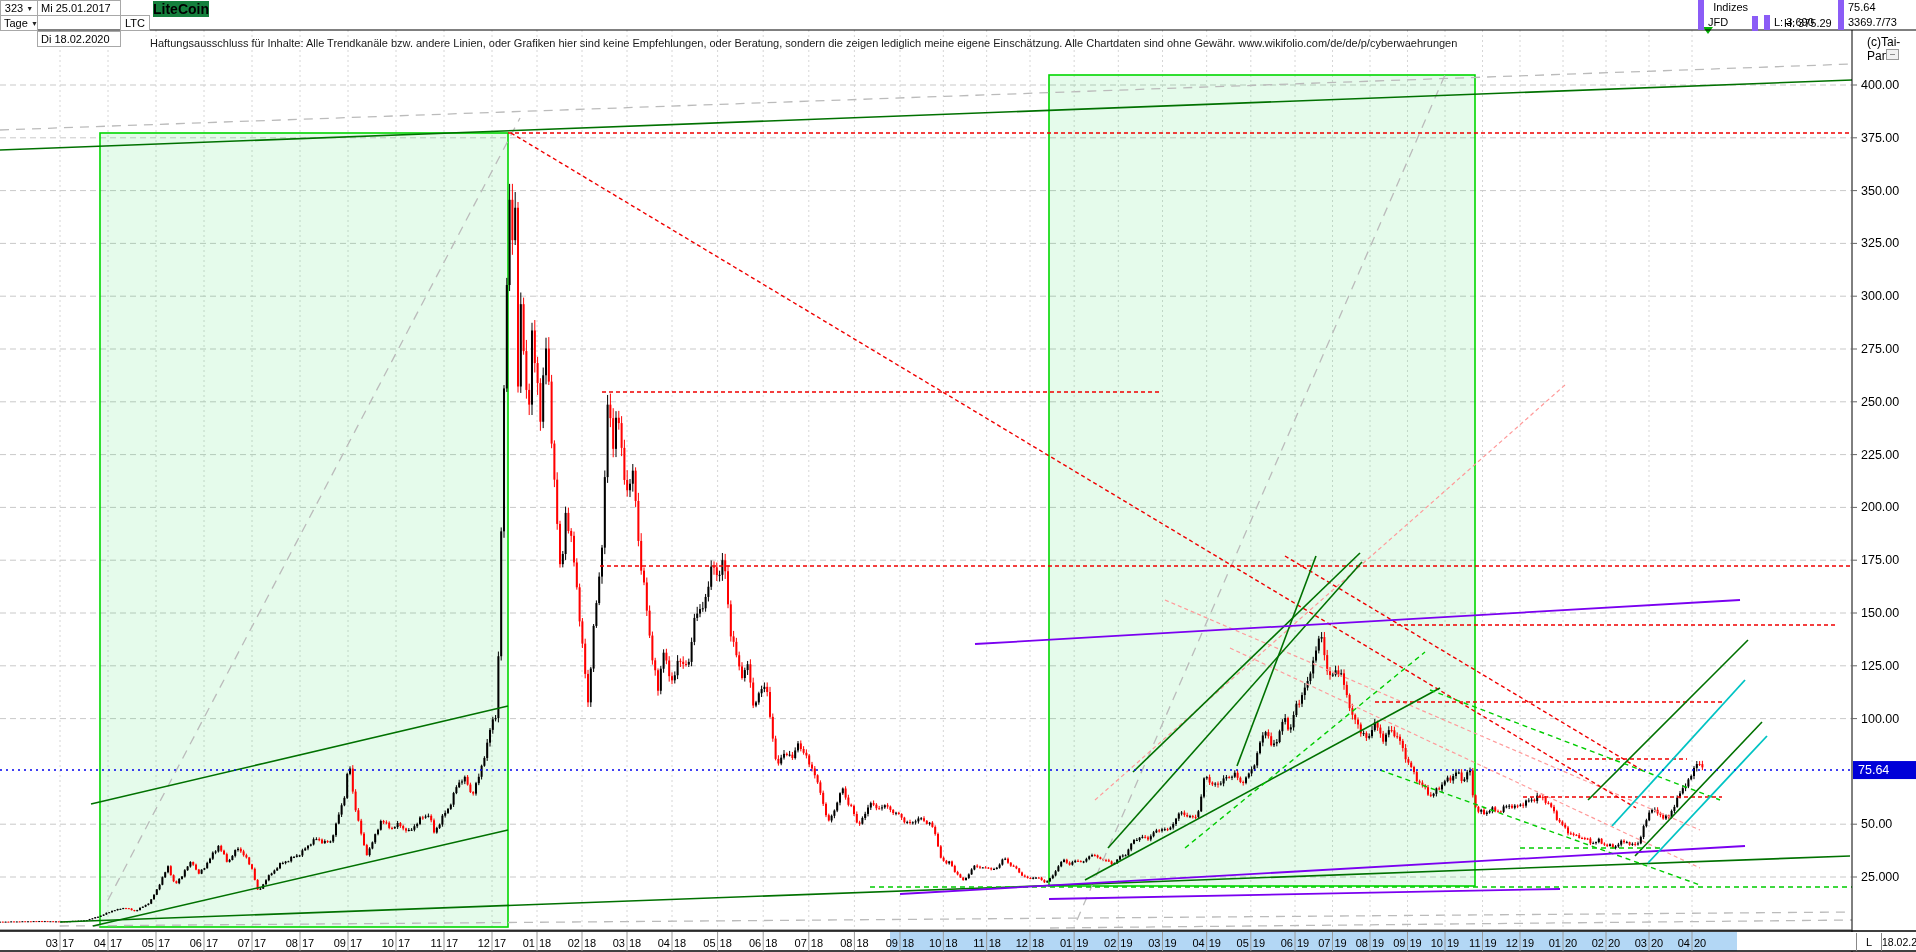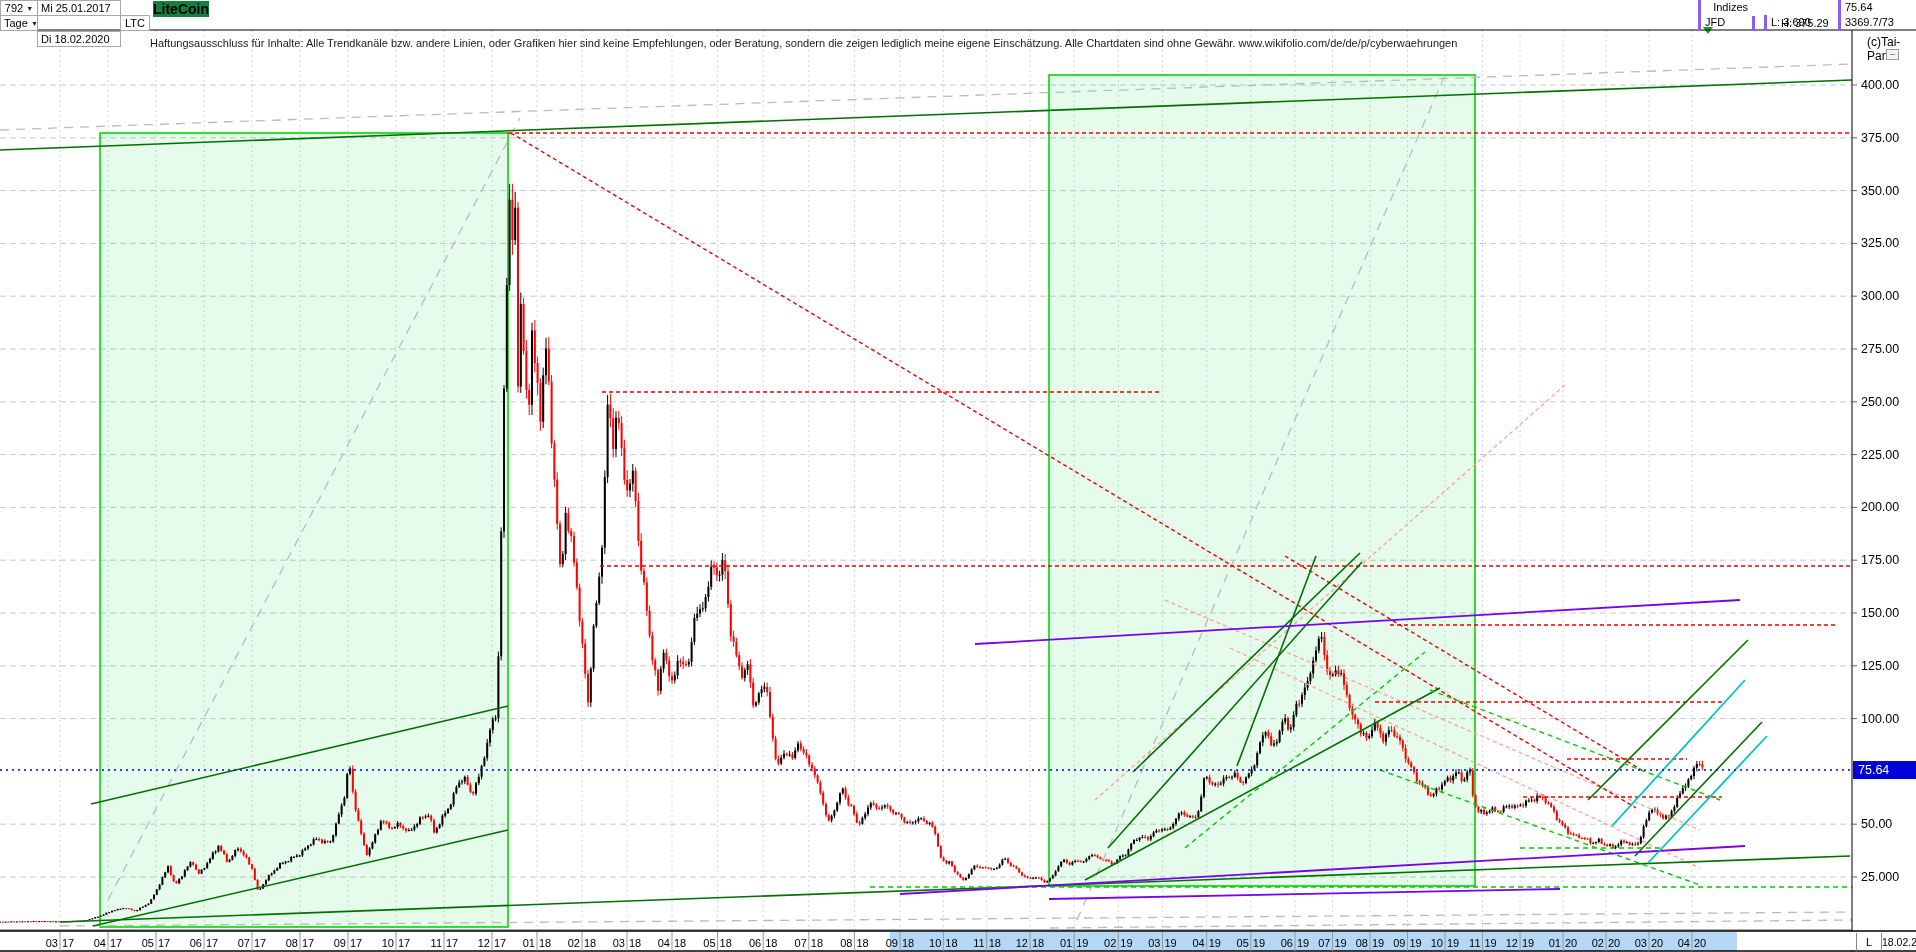--- a/index.html
+++ b/index.html
@@ -4,21 +4,21 @@
 <style>
   html,body{margin:0;padding:0;background:#fff;width:1916px;height:952px;overflow:hidden;
     font-family:"Liberation Sans", sans-serif;-webkit-font-smoothing:none;}
   #stage{position:relative;width:1916px;height:952px;background:#fff;}
   svg{position:absolute;left:0;top:0;}
   .hdrcell{position:absolute;font-size:11px;color:#000;line-height:14px;white-space:nowrap;
     border:1px solid #a8a8a8;background:#fff;box-sizing:border-box;padding:0 3px;}
   .noborder{border:none;}
   .title{position:absolute;left:153px;top:1px;font-size:14px;font-weight:bold;color:#000;background:#15803d;}
   .rightcell{position:absolute;font-size:11px;color:#000;line-height:14px;white-space:nowrap;
-    box-sizing:border-box;padding:0 4px;border-left:3px solid #8b5cf6;}
+    box-sizing:border-box;padding:0 4px;border-left:6px solid #8b5cf6;}
   #disclaimer{position:absolute;left:150px;top:37px;font-size:11px;color:#1a1a1a;white-space:nowrap;}
   #copyright{position:absolute;left:1856px;top:35px;font-size:12px;color:#000;margin-left:11px;}
   #collapse{position:absolute;left:1886px;top:49px;width:13px;height:11px;border:1px solid #9a9a9a;
     background:#f2f2f2;font-size:9px;line-height:9px;text-align:center;color:#555;box-sizing:border-box;}
   #statusL{position:absolute;left:1856px;top:933px;width:24px;height:18px;border-left:1px solid #888;
     border-right:1px solid #888;text-align:center;font-size:11px;line-height:18px;}
   #statusDate{position:absolute;left:1882px;top:933px;width:34px;height:18px;text-align:right;
     font-size:10.5px;line-height:18px;padding-right:1px;}
   .arrow{font-size:7px;vertical-align:1px;color:#222;}
 </style>
@@ -1513,21 +1513,21 @@
         <text x="1608" y="947" font-size="11px" font-family="Liberation Sans, sans-serif" fill="#000" text-anchor="start">20</text>
         <line x1="1649" y1="932" x2="1649" y2="951" stroke="#9a9a9a" stroke-width="1"></line>
         <text x="1647" y="947" font-size="11px" font-family="Liberation Sans, sans-serif" fill="#000" text-anchor="end">03</text>
         <text x="1651" y="947" font-size="11px" font-family="Liberation Sans, sans-serif" fill="#000" text-anchor="start">20</text>
         <line x1="1692" y1="932" x2="1692" y2="951" stroke="#9a9a9a" stroke-width="1"></line>
         <text x="1690" y="947" font-size="11px" font-family="Liberation Sans, sans-serif" fill="#000" text-anchor="end">04</text>
         <text x="1694" y="947" font-size="11px" font-family="Liberation Sans, sans-serif" fill="#000" text-anchor="start">20</text>
       </g>
     </svg>
 
-  <div class="hdrcell" style="left:0;top:0;width:38px;height:16px;text-align:center;"><span>792</span> <span class="arrow">▼</span></div>
+  <div class="hdrcell" style="left:0;top:0;width:38px;height:16px;text-align:center;"><span>323</span> <span class="arrow">▼</span></div>
   <div class="hdrcell" style="left:37px;top:0;width:84px;height:16px;"><span>Mi 25.01.2017</span></div>
   <div class="hdrcell" style="left:0;top:15px;width:38px;height:16px;text-align:center;"><span>Tage</span> <span class="arrow">▼</span></div>
   <div class="hdrcell" style="left:37px;top:15px;width:84px;height:16px;margin-top:16px;"><span>Di 18.02.2020</span></div>
   <div class="hdrcell" style="left:120px;top:15px;width:30px;height:16px;text-align:center;">LTC</div>
   <div class="title">LiteCoin</div>
 
   <div class="rightcell noborder" style="left:1698px;top:0;width:54px;height:15px;text-align:right;">Indizes</div>
   <div class="rightcell noborder" style="left:1698px;top:15px;width:54px;height:15px;text-align:left;">JFD</div>
   <div class="rightcell" style="left:1752px;top:16px;width:86px;height:15px;padding-left:26px;">H: 375.29</div>
   <div class="rightcell" style="left:1752px;top:15px;width:86px;height:15px;margin-left:12px;">L: 3.690</div>

